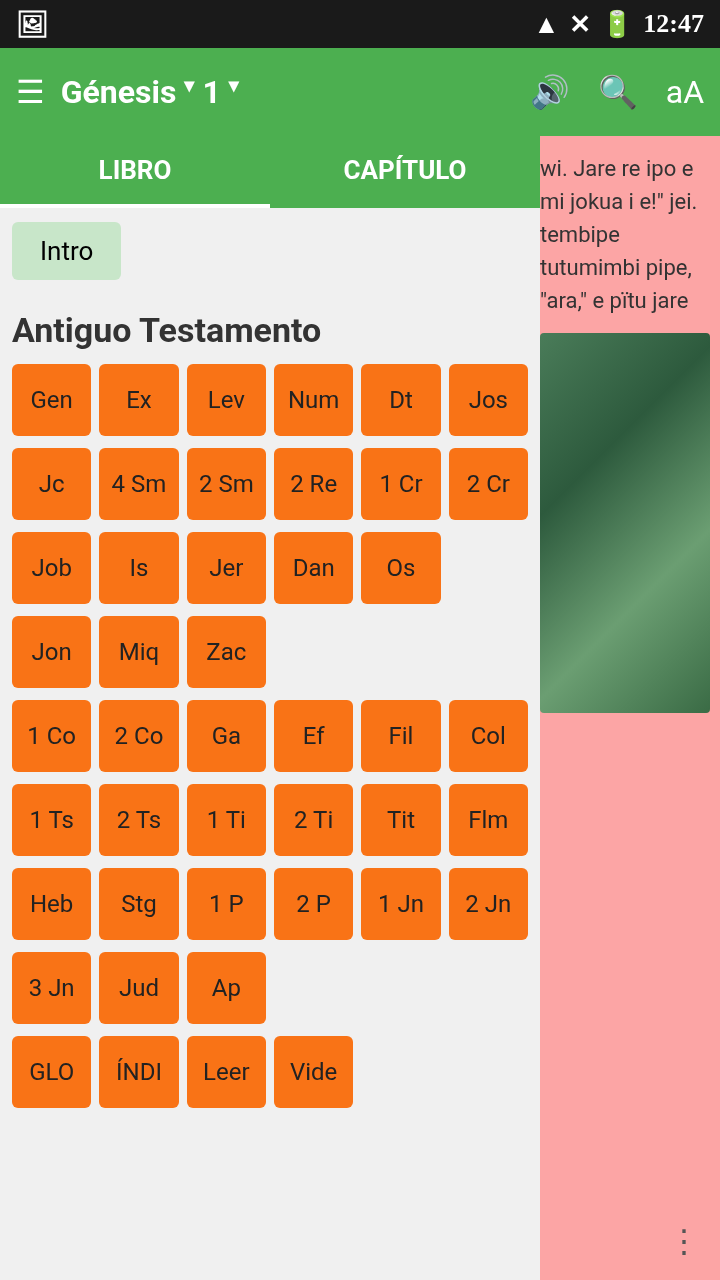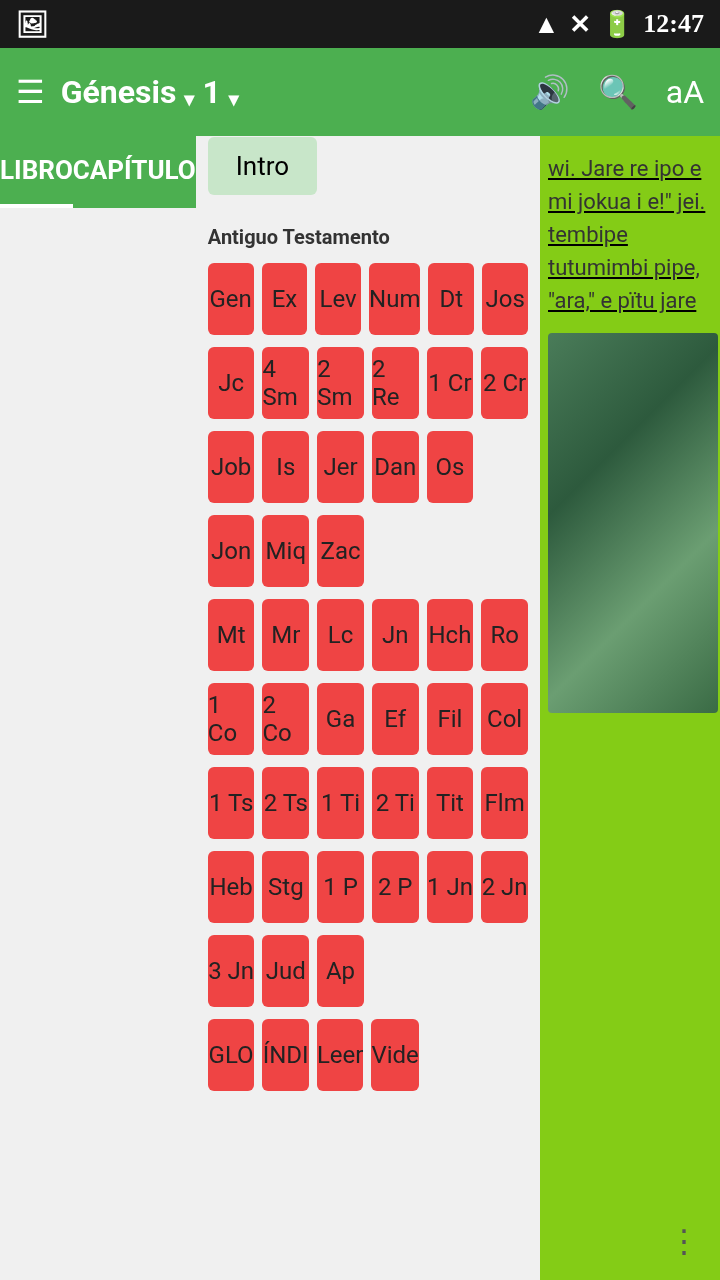--- a/index.html
+++ b/index.html
@@ -17,94 +17,93 @@
     .status-right { display: flex; align-items: center; gap: 10px; }
     .status-time { font-size: 26px; font-weight: bold; font-family: Liberation Serif, serif; }
 
     
     .top-bar {
       width: 720px; height: 88px;
       background: #4caf50;
       display: flex; align-items: center; padding: 0 16px;
       gap: 16px;
     }
-    .top-bar-title { color: white; font-size: 32px; font-weight: bold; flex: 1; display: flex; align-items: flex-end; gap: 8px; }
+    .top-bar-title { color: white; font-size: 32px; font-weight: bold; flex: 1; display: flex; align-items: flex-start; gap: 8px; }
     .top-bar-icons { display: flex; align-items: center; gap: 28px; }
     .top-icon { color: white; font-size: 32px; cursor: pointer; }
     .dropdown-arrow { color: white; font-size: 20px; }
 
     
     .overlay {
       position: absolute; top: 136px; left: 0;
       width: 540px; height: 1144px;
       background: #f0f0f0;
       z-index: 10;
-      display: flex; flex-direction: row;
+      display: flex; flex-direction: column;
     }
 
     
     .tabs {
       display: flex;
       background: #4caf50;
       height: 72px;
     }
     .tab {
       flex: 1; display: flex; align-items: center; justify-content: center;
       color: white; font-size: 26px; font-weight: bold; cursor: pointer;
       border-bottom: 4px solid transparent;
     }
     .tab.active { border-bottom: 4px solid white; }
 
     
     .list-content {
-      flex: 1; overflow-y: auto; padding: 1px 12px;
+      flex: 1; overflow-y: auto; padding: 1px 12px; margin-top: 13px;
     }
 
     
     .intro-btn {
       display: inline-block;
       background: #c8e6c9;
       padding: 14px 28px;
       border-radius: 6px;
       font-size: 26px;
       margin-bottom: 20px;
       cursor: pointer;
     }
 
     .section-label {
-      font-size: 20px; font-weight: bold; color: #333;
+      font-size: 34px; font-weight: bold; color: #333;
       margin: 10px 0 14px 0;
     }
 
     .book-grid {
       display: grid;
       grid-template-columns: repeat(6, 1fr);
       gap: 8px;
       margin-bottom: 12px;
     }
 
     .book-cell {
-      background: #ef4444;
+      background: #f97316;
       border-radius: 6px;
       display: flex; align-items: center; justify-content: center;
       height: 72px;
       font-size: 24px;
       cursor: pointer;
       color: #222;
     }
     .book-cell.empty { background: transparent; cursor: default; }
 
     
     .bible-bg {
       position: absolute; top: 136px; left: 540px;
       width: 180px; height: 1144px;
-      background: #84cc16;
+      background: #fca5a5;
       overflow: hidden;
-      padding: 16px 8px;
-      text-decoration: underline;
+      padding: 16px 0;
     }
     .bible-text {
       font-size: 22px; line-height: 1.5; color: #333;
     }
     .bible-img {
       width: 170px; height: 380px;
       background: linear-gradient(135deg, #4a7c59, #2d5a3d, #6b9e72, #3a6b45);
       margin-top: 16px; border-radius: 4px;
     }
 
@@ -192,28 +191,20 @@
       <div class="book-cell">Jon</div>
       <div class="book-cell">Miq</div>
       <div class="book-cell">Zac</div>
       <div class="book-cell empty"></div>
       <div class="book-cell empty"></div>
       <div class="book-cell empty"></div>
     </div>
 
     
     <div class="book-grid">
-      <div class="book-cell">Mt</div>
-      <div class="book-cell">Mr</div>
-      <div class="book-cell">Lc</div>
-      <div class="book-cell">Jn</div>
-      <div class="book-cell">Hch</div>
-      <div class="book-cell">Ro</div>
-    </div>
-    <div class="book-grid">
       <div class="book-cell">1 Co</div>
       <div class="book-cell">2 Co</div>
       <div class="book-cell">Ga</div>
       <div class="book-cell">Ef</div>
       <div class="book-cell">Fil</div>
       <div class="book-cell">Col</div>
     </div>
     <div class="book-grid">
       <div class="book-cell">1 Ts</div>
       <div class="book-cell">2 Ts</div>

